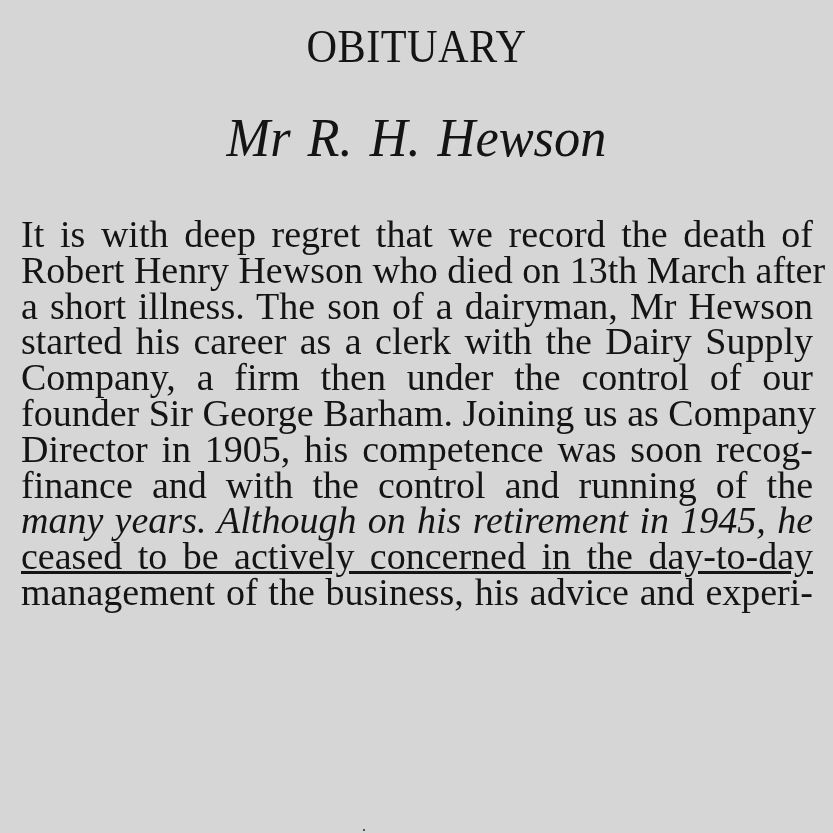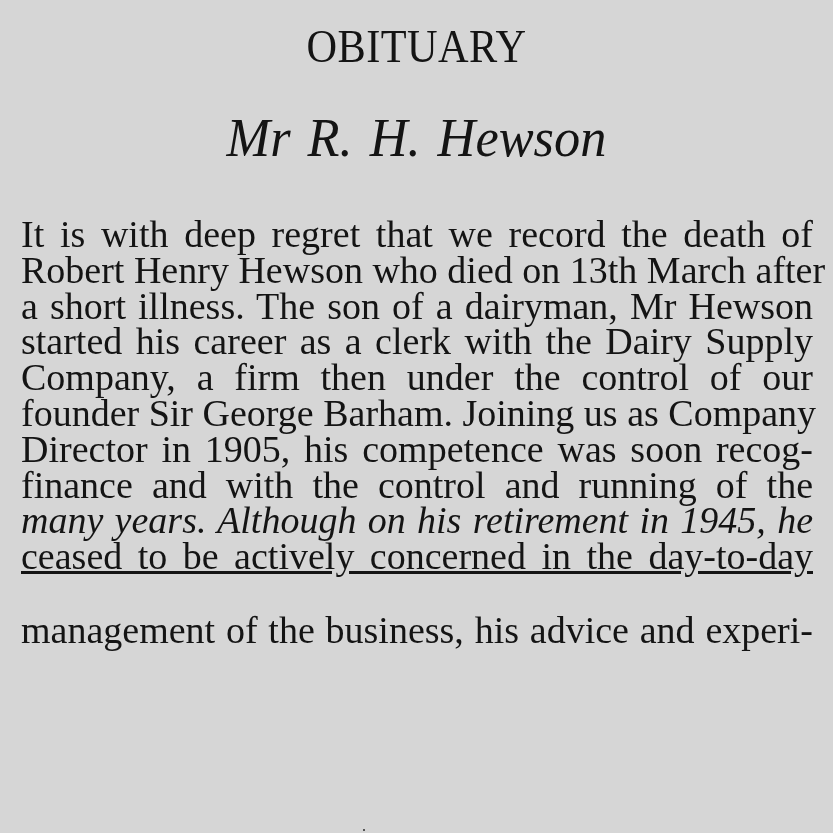--- a/index.html
+++ b/index.html
@@ -84,17 +84,17 @@
     <span class="line" style="width: 792px;">It is with deep regret that we record the death of</span>
     <span class="line" style="width: 792px;">Robert Henry Hewson who died on 13th March after</span>
     <span class="line" style="width: 792px;">a short illness. The son of a dairyman, Mr Hewson</span>
     <span class="line" style="width: 792px;">started his career as a clerk with the Dairy Supply</span>
     <span class="line" style="width: 792px;">Company, a firm then under the control of our</span>
     <span class="line" style="width: 792px;">founder Sir George Barham. Joining us as Company</span>
     <span class="line" style="width: 792px;">Director in 1905, his competence was soon recog-</span>
     <span class="line" style="width: 792px;">finance and with the control and running of the</span>
     <span class="line" style="width: 792px; font-style: italic;">many years. Although on his retirement in 1945, he</span>
     <span class="line" style="width: 792px; text-decoration: underline;">ceased to be actively concerned in the day-to-day</span>
-    <span class="line" style="width: 792px; margin-top: 38px;">management of the business, his advice and experi-</span>
+    <span class="line" style="width: 792px;">management of the business, his advice and experi-</span>
   </div>
 
   <div class="stray-mark"></div>
 </div>
 
 </body></html>

